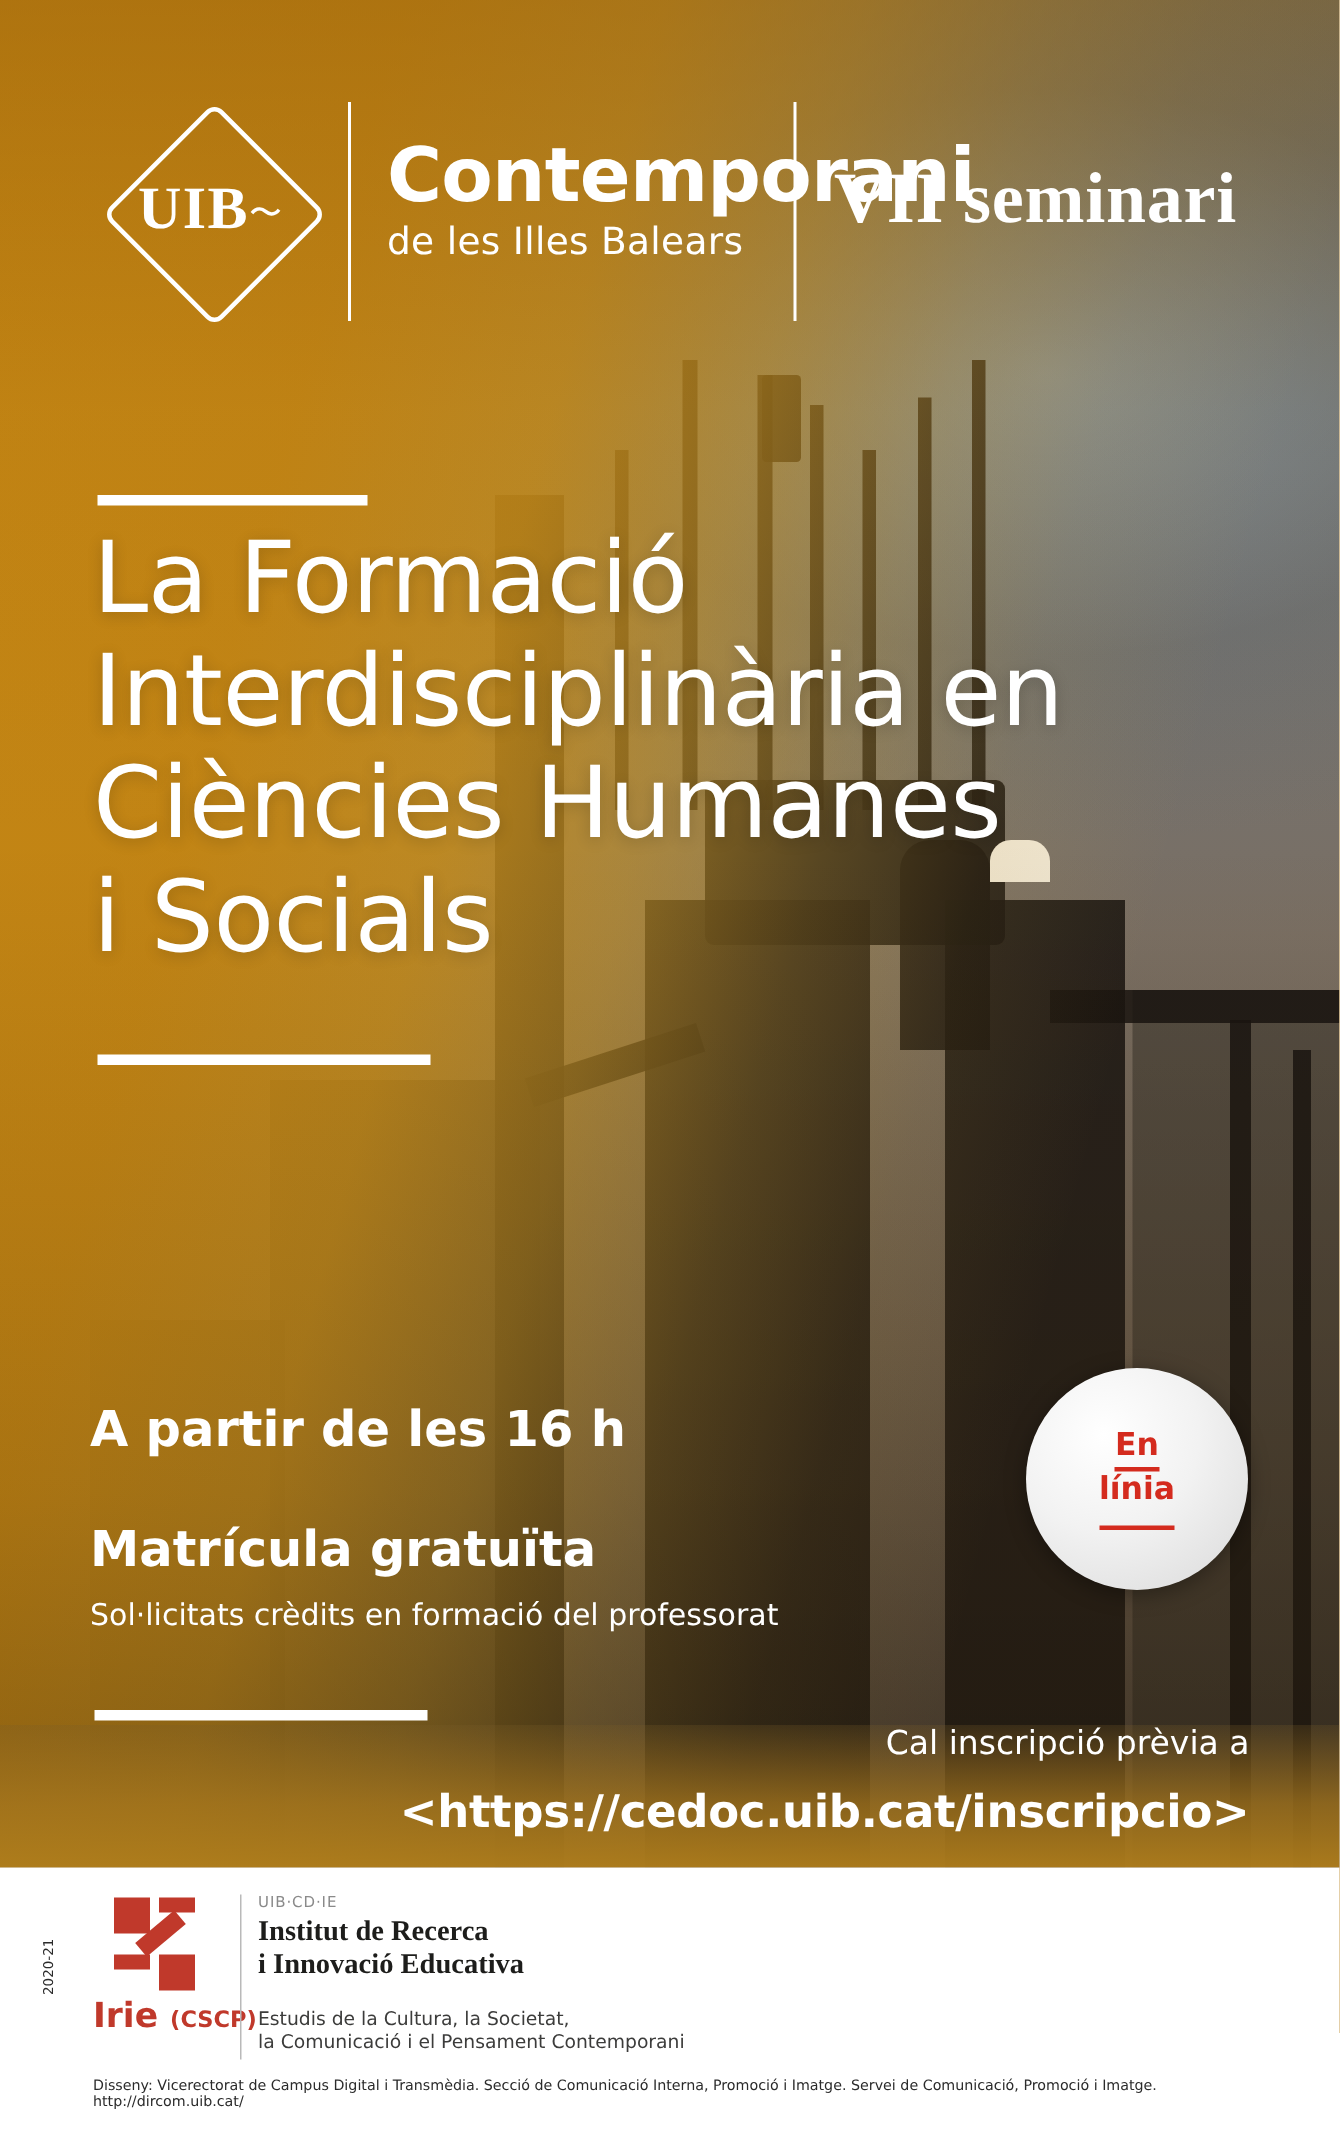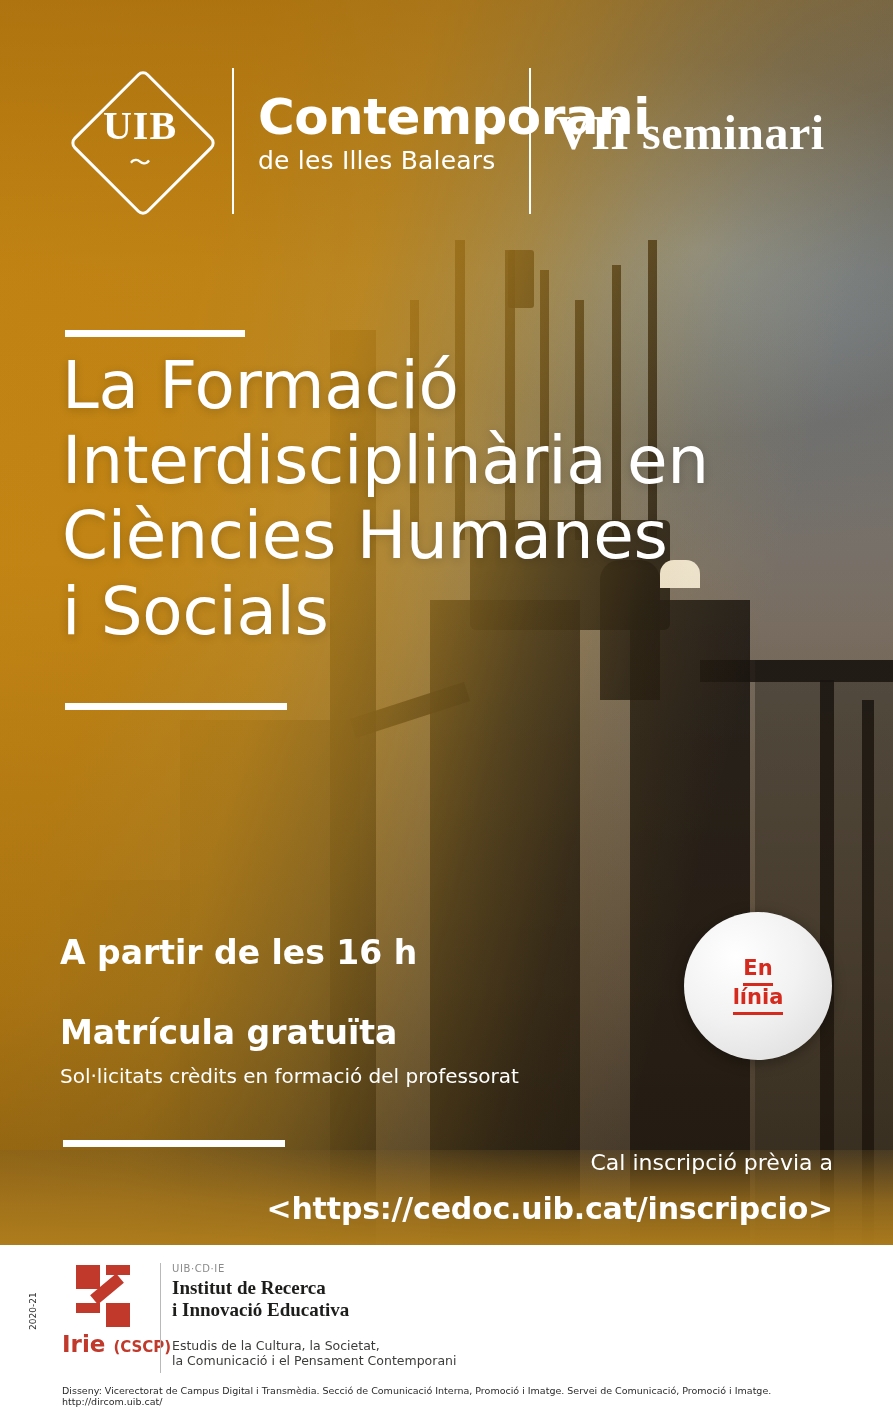--- a/index.html
+++ b/index.html
@@ -97,21 +97,21 @@
     border: 3px solid #fff;
     transform: rotate(45deg);
     border-radius: 8px;
   }
   .uib-text {
     position: absolute;
     left: 0; top: 0;
     width: 140px;
     height: 140px;
     display: flex;
-    flex-direction: column;
+    flex-direction: row;
     align-items: center;
     justify-content: center;
     color: #fff;
   }
   .uib-text .uib-word {
     font-family: "Liberation Serif", serif;
     font-weight: bold;
     font-size: 40px;
     letter-spacing: 1px;
     line-height: 1;
@@ -244,21 +244,21 @@
     font-weight: bold;
     font-size: 21px;
     line-height: 1.12;
   }
   .badge .badge-line {
     border-bottom: 3px solid #d42b1e;
     padding-bottom: 2px;
   }
   .badge .badge-line2 {
     border-bottom: 3px solid #d42b1e;
-    padding-bottom: 2px;
+    padding-bottom: 12px;
     margin-top: 0;
   }
 
   
   .reg {
     position: absolute;
     right: 60px;
     top: 1150px;
     width: 700px;
     text-align: right;

